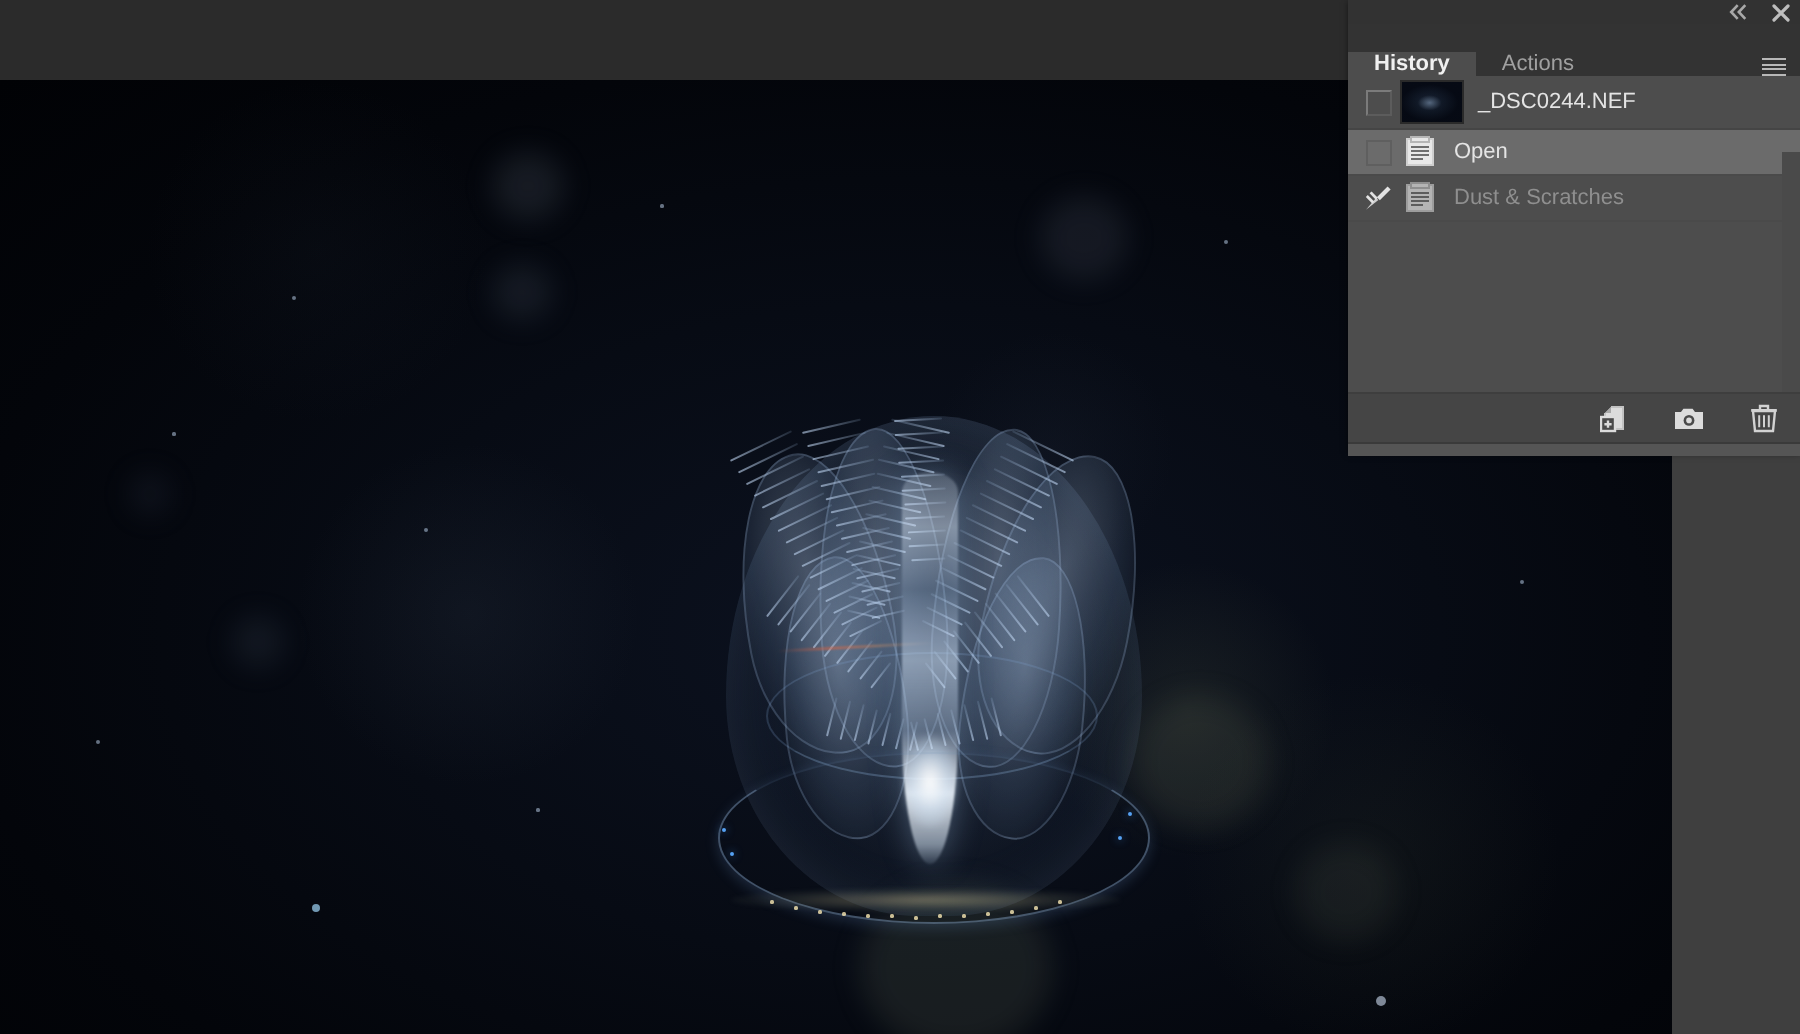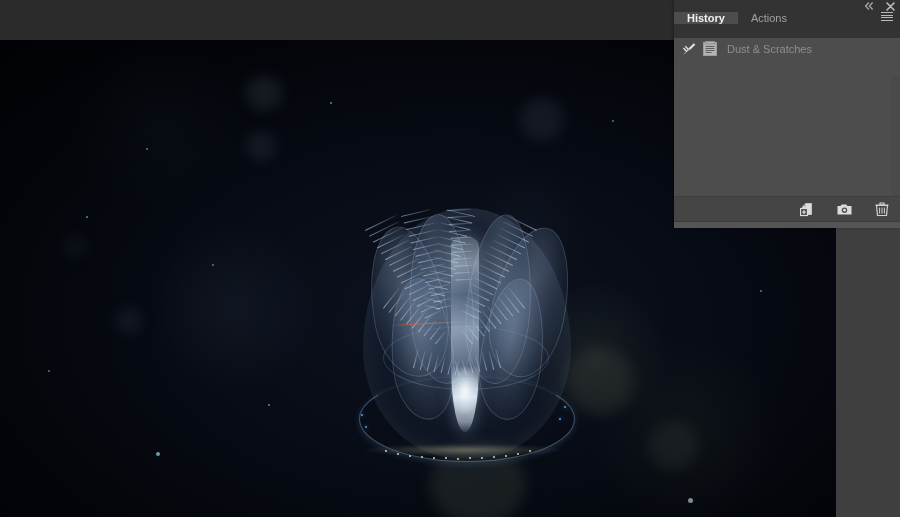--- a/index.html
+++ b/index.html
@@ -225,21 +225,21 @@
     line-height: 1;
     cursor: pointer;
   }
   .tb-btn svg { display: block; }
 
   #panel-tabs {
     position: relative;
     height: 26px;
     background: #333333;
     display: flex;
-    align-items: flex-start;
+    align-items: flex-end;
   }
   .tab {
     display: flex;
     align-items: center;
     padding: 0 13px;
     font-size: 11px;
     color: #a0a0a0;
     background: #333333;
     cursor: pointer;
     user-select: none;
@@ -601,21 +601,41 @@
             <span></span>
             <span></span>
             <span></span>
             <span></span>
           </span>
       </div>
     </div>
 
     <div id="history-list">
 
-
+      <div class="hrow snapshot">
+        <div class="hrow-check">
+          <div class="chk-box"></div>
+        </div>
+        <div class="hrow-thumb"></div>
+        <div class="hrow-label">_DSC0244.NEF</div>
+      </div>
+
+      <div class="hrow selected">
+        <div class="hrow-check">
+          <div class="chk-box dim"></div>
+        </div>
+        <div class="hrow-icon">
+          <svg width="15" height="16" viewBox="0 0 15 16" aria-hidden="true">
+            <rect x="0.5" y="1.5" width="13" height="13" fill="#e8e8e8" stroke="#cfcfcf"></rect>
+            <rect x="2.5" y="0.5" width="9" height="2.5" fill="#e8e8e8" stroke="#b6b6b6"></rect>
+            <path d="M2.5 5.5h9M2.5 7.5h9M2.5 9.5h9M2.5 11.5h6" stroke="#6e6e6e" stroke-width="1"></path>
+          </svg>
+        </div>
+        <div class="hrow-label">Open</div>
+      </div>
 
       <div class="hrow future">
         <div class="hrow-check">
           <span class="brush-mark">
             <svg width="14" height="14" viewBox="0 0 14 14" aria-hidden="true">
               <path d="M11.8 1.2 L6.4 6.6 L7.9 8.1 L13.3 2.7 Z" fill="#e3e3e3"></path>
               <path d="M6.1 6.9 L1.0 12.9 L7.2 8.0 Z" fill="#cfcfcf"></path>
               <path d="M1.4 6.0 L4.6 9.2" stroke="#e3e3e3" stroke-width="1.4"></path>
               <path d="M3.3 4.2 L6.4 7.4" stroke="#e3e3e3" stroke-width="1.4"></path>
             </svg>

